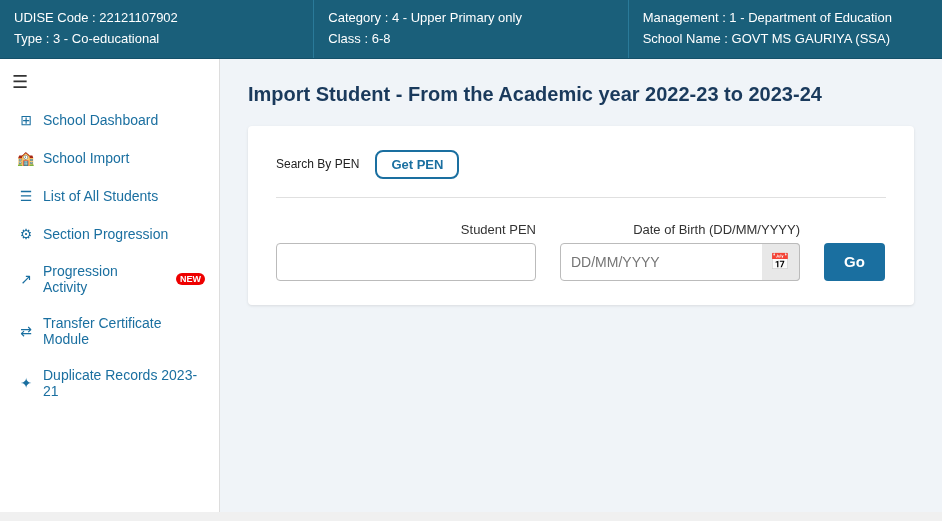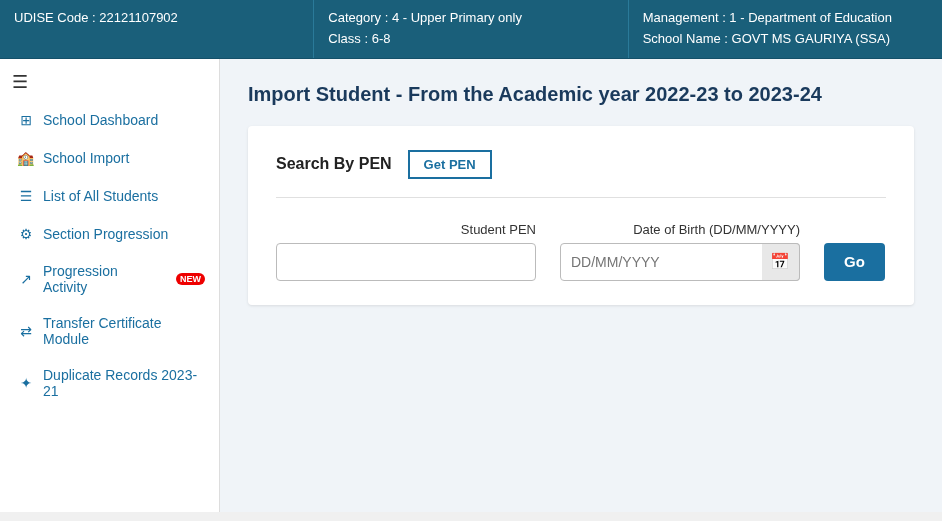--- a/index.html
+++ b/index.html
@@ -93,30 +93,30 @@
     }
     .search-by-pen-row {
       display: flex;
       align-items: center;
       gap: 16px;
       margin-bottom: 24px;
       border-bottom: 1px solid #e0e0e0;
       padding-bottom: 18px;
     }
     .search-by-pen-label {
-      font-size: 16px;
-      font-weight: bold;
+      font-size: 12px;
+      font-weight: normal;
       color: #222;
     }
     .get-pen-btn {
       border: 2px solid #1a6fa0;
       background: white;
       color: #1a6fa0;
       padding: 5px 14px;
-      border-radius: 0;
+      border-radius: 8px;
       cursor: pointer;
       font-size: 13px;
       font-weight: bold;
     }
 
     .form-row {
       display: flex;
       gap: 24px;
       align-items: flex-end;
     }
@@ -185,20 +185,21 @@
       font-weight: bold;
       cursor: pointer;
     }
   </style>
 </head>
 <body>
 
 <div class="top-header">
   <div class="header-col">
     <p>UDISE Code : 22121107902</p>
+    <p>Type : 3 - Co-educational</p>
   </div>
   <div class="header-col">
     <p>Category : 4 - Upper Primary only</p>
     <p>Class : 6-8</p>
   </div>
   <div class="header-col">
     <p>Management : 1 - Department of Education</p>
     <p>School Name : GOVT MS GAURIYA (SSA)</p>
   </div>
 </div>

